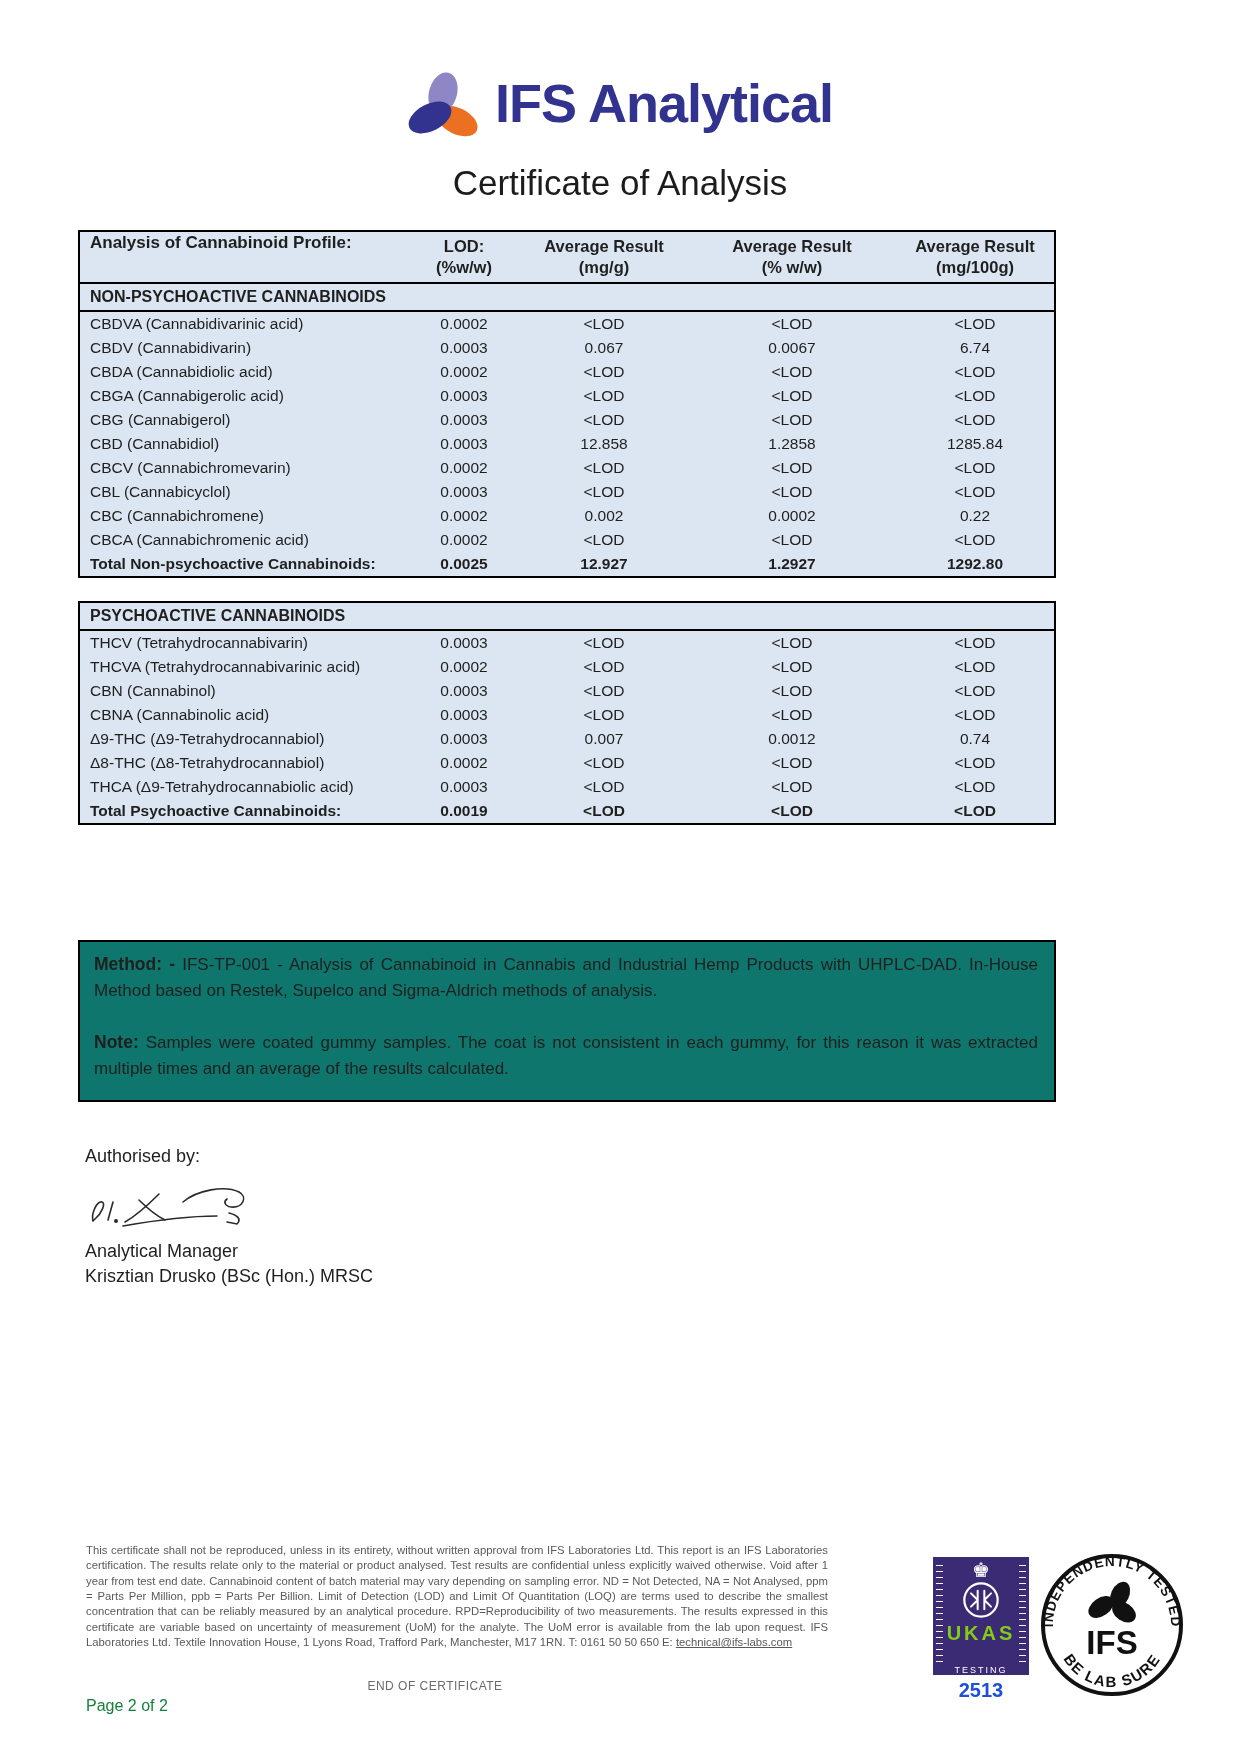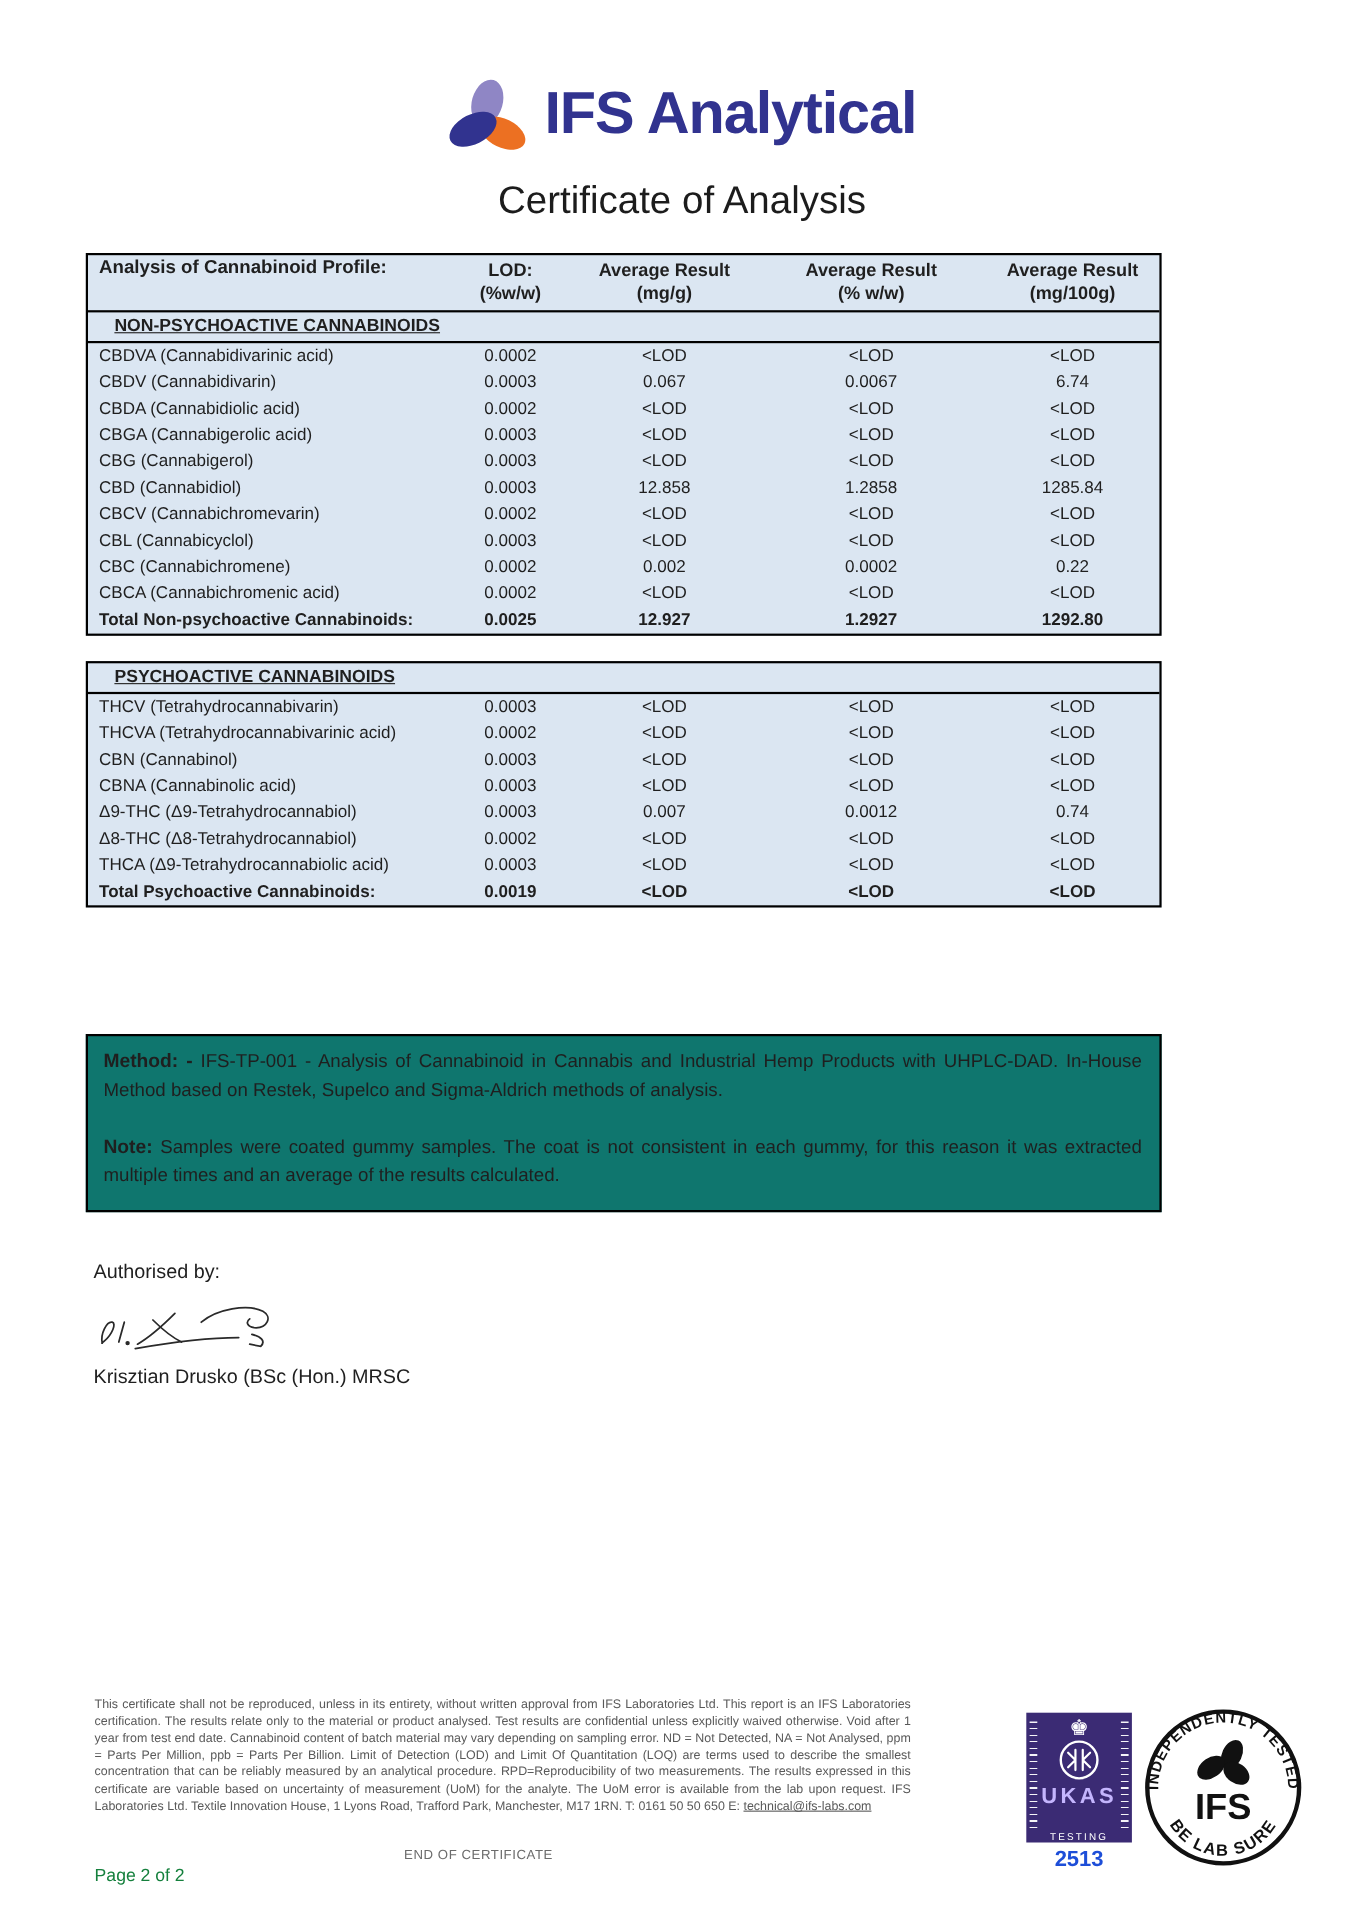--- a/index.html
+++ b/index.html
@@ -20,22 +20,22 @@
   .brand-text { font-size:54px; font-weight:bold; color:#31338f; letter-spacing:-1px; }
   .doc-title { position:absolute; top:163px; left:0; width:100%; text-align:center;
     font-size:35px; color:#1c1c1c; }
 
   
   .tbl { position:absolute; left:78px; width:978px; background:#dbe6f2;
     border:2px solid #000; font-size:15.5px;text-align:center; }
   .tbl-head { display:flex; height:52px; border-bottom:2px solid #000; }
   .hcell { display:flex; flex-direction:column; justify-content:center; align-items:center;
     font-weight:bold; font-size:16.5px; line-height:1.25; }
-  .section-row { height:28px; display:flex; align-items:center; padding-left:24px;
-    font-weight:bold; font-size:16px; border-bottom:2px solid #000;text-decoration:underline; }
+  .section-row { height:28px; display:flex; align-items:center; padding-left:10px;
+    font-weight:bold; font-size:16px; border-bottom:2px solid #000; }
   .row { display:flex; height:24px; align-items:center; }
   .row.total { font-weight:bold; }
   .cell { display:flex; align-items:center; justify-content:center; }
   .col-n { width:328px; justify-content:flex-start; padding-left:10px; }
   .col-1 { width:112px; }
   .col-2 { width:168px; }
   .col-3 { width:208px; }
   .col-4 { flex:1; }
 
   #table-np { top:230px; }
@@ -59,21 +59,21 @@
     font-size:11.3px; line-height:1.36; color:#595959; text-align:justify; }
   .disclaimer a { color:#595959; text-decoration:underline; }
 
   .ukas-box { position:absolute; left:933px; top:1557px; width:96px; height:118px;
     background:#3b2b74; display:flex; flex-direction:column; align-items:center; }
   .ukas-ticks-l, .ukas-ticks-r { position:absolute; top:8px; bottom:8px; width:7px;
     background:repeating-linear-gradient(to bottom, rgba(255,255,255,.95) 0 1px, transparent 1px 6px); }
   .ukas-ticks-l { left:3px; } .ukas-ticks-r { right:3px; }
   .ukas-crown { color:#fff; font-family:"DejaVu Sans", sans-serif; font-size:20px; line-height:1;
     margin-top:3px; }
-  .ukas-word { color:#c4b5fd; font-weight:bold; font-size:20px; letter-spacing:3px; margin-top:2px; }
+  .ukas-word { color:#84cc16; font-weight:bold; font-size:20px; letter-spacing:3px; margin-top:2px; }
   .ukas-sub { color:#fff; font-size:9px; letter-spacing:2px; margin-top:20px; }
   .ukas-number { position:absolute; left:933px; top:1679px; width:96px; text-align:center;
     font-size:20px; font-weight:bold; color:#1d4ed8; }
 
   .ifs-stamp { position:absolute; left:1038px; top:1551px; }
 
   .end-label { position:absolute; left:320px; top:1679px; width:230px; text-align:center;
     font-size:12px; color:#6b6b6b; letter-spacing:.5px; }
   .page-label { position:absolute; left:86px; top:1697px; font-size:16px; color:#15803d; }
 </style>
@@ -270,20 +270,21 @@
         <path d="M8,46 C6,38 12,26 17,27 C21,28 17,38 10,44 C8,46 7,46 8,46"></path>
         <path d="M28,27 L23,45"></path>
         <circle cx="31" cy="46" r="1.2" fill="#2a2a2a"></circle>
         <path d="M40,47 C54,39 66,27 74,19"></path>
         <path d="M54,25 C62,33 72,41 80,45"></path>
         <path d="M38,51 C72,45 104,41 132,41"></path>
         <path d="M98,27 C112,15 140,10 154,17 C163,22 158,33 146,32 C140,31 138,27 142,24"></path>
         <path d="M144,38 C152,40 157,44 152,49 L142,47"></path>
       </g>
     </svg>
+    <div class="sig-role">Analytical Manager</div>
     <div class="sig-name">Krisztian Drusko (BSc (Hon.) MRSC</div>
   </div>
 
   <div class="disclaimer">
     <span>This certificate shall not be reproduced, unless in its entirety, without written approval from IFS Laboratories Ltd. This report is an IFS Laboratories certification. The results relate only to the material or product analysed. Test results are confidential unless explicitly waived otherwise. Void after 1 year from test end date. Cannabinoid content of batch material may vary depending on sampling error. ND = Not Detected, NA = Not Analysed, ppm = Parts Per Million, ppb = Parts Per Billion. Limit of Detection (LOD) and Limit Of Quantitation (LOQ) are terms used to describe the smallest concentration that can be reliably measured by an analytical procedure. RPD=Reproducibility of two measurements. The results expressed in this certificate are variable based on uncertainty of measurement (UoM) for the analyte. The UoM error is available from the lab upon request. IFS Laboratories Ltd. Textile Innovation House, 1 Lyons Road, Trafford Park, Manchester, M17 1RN. T: 0161 50 50 650 E: </span><a href="#">technical@ifs-labs.com</a>
   </div>
 
   <div class="ukas-box">
     <div class="ukas-ticks-l"></div>
     <div class="ukas-ticks-r"></div>

